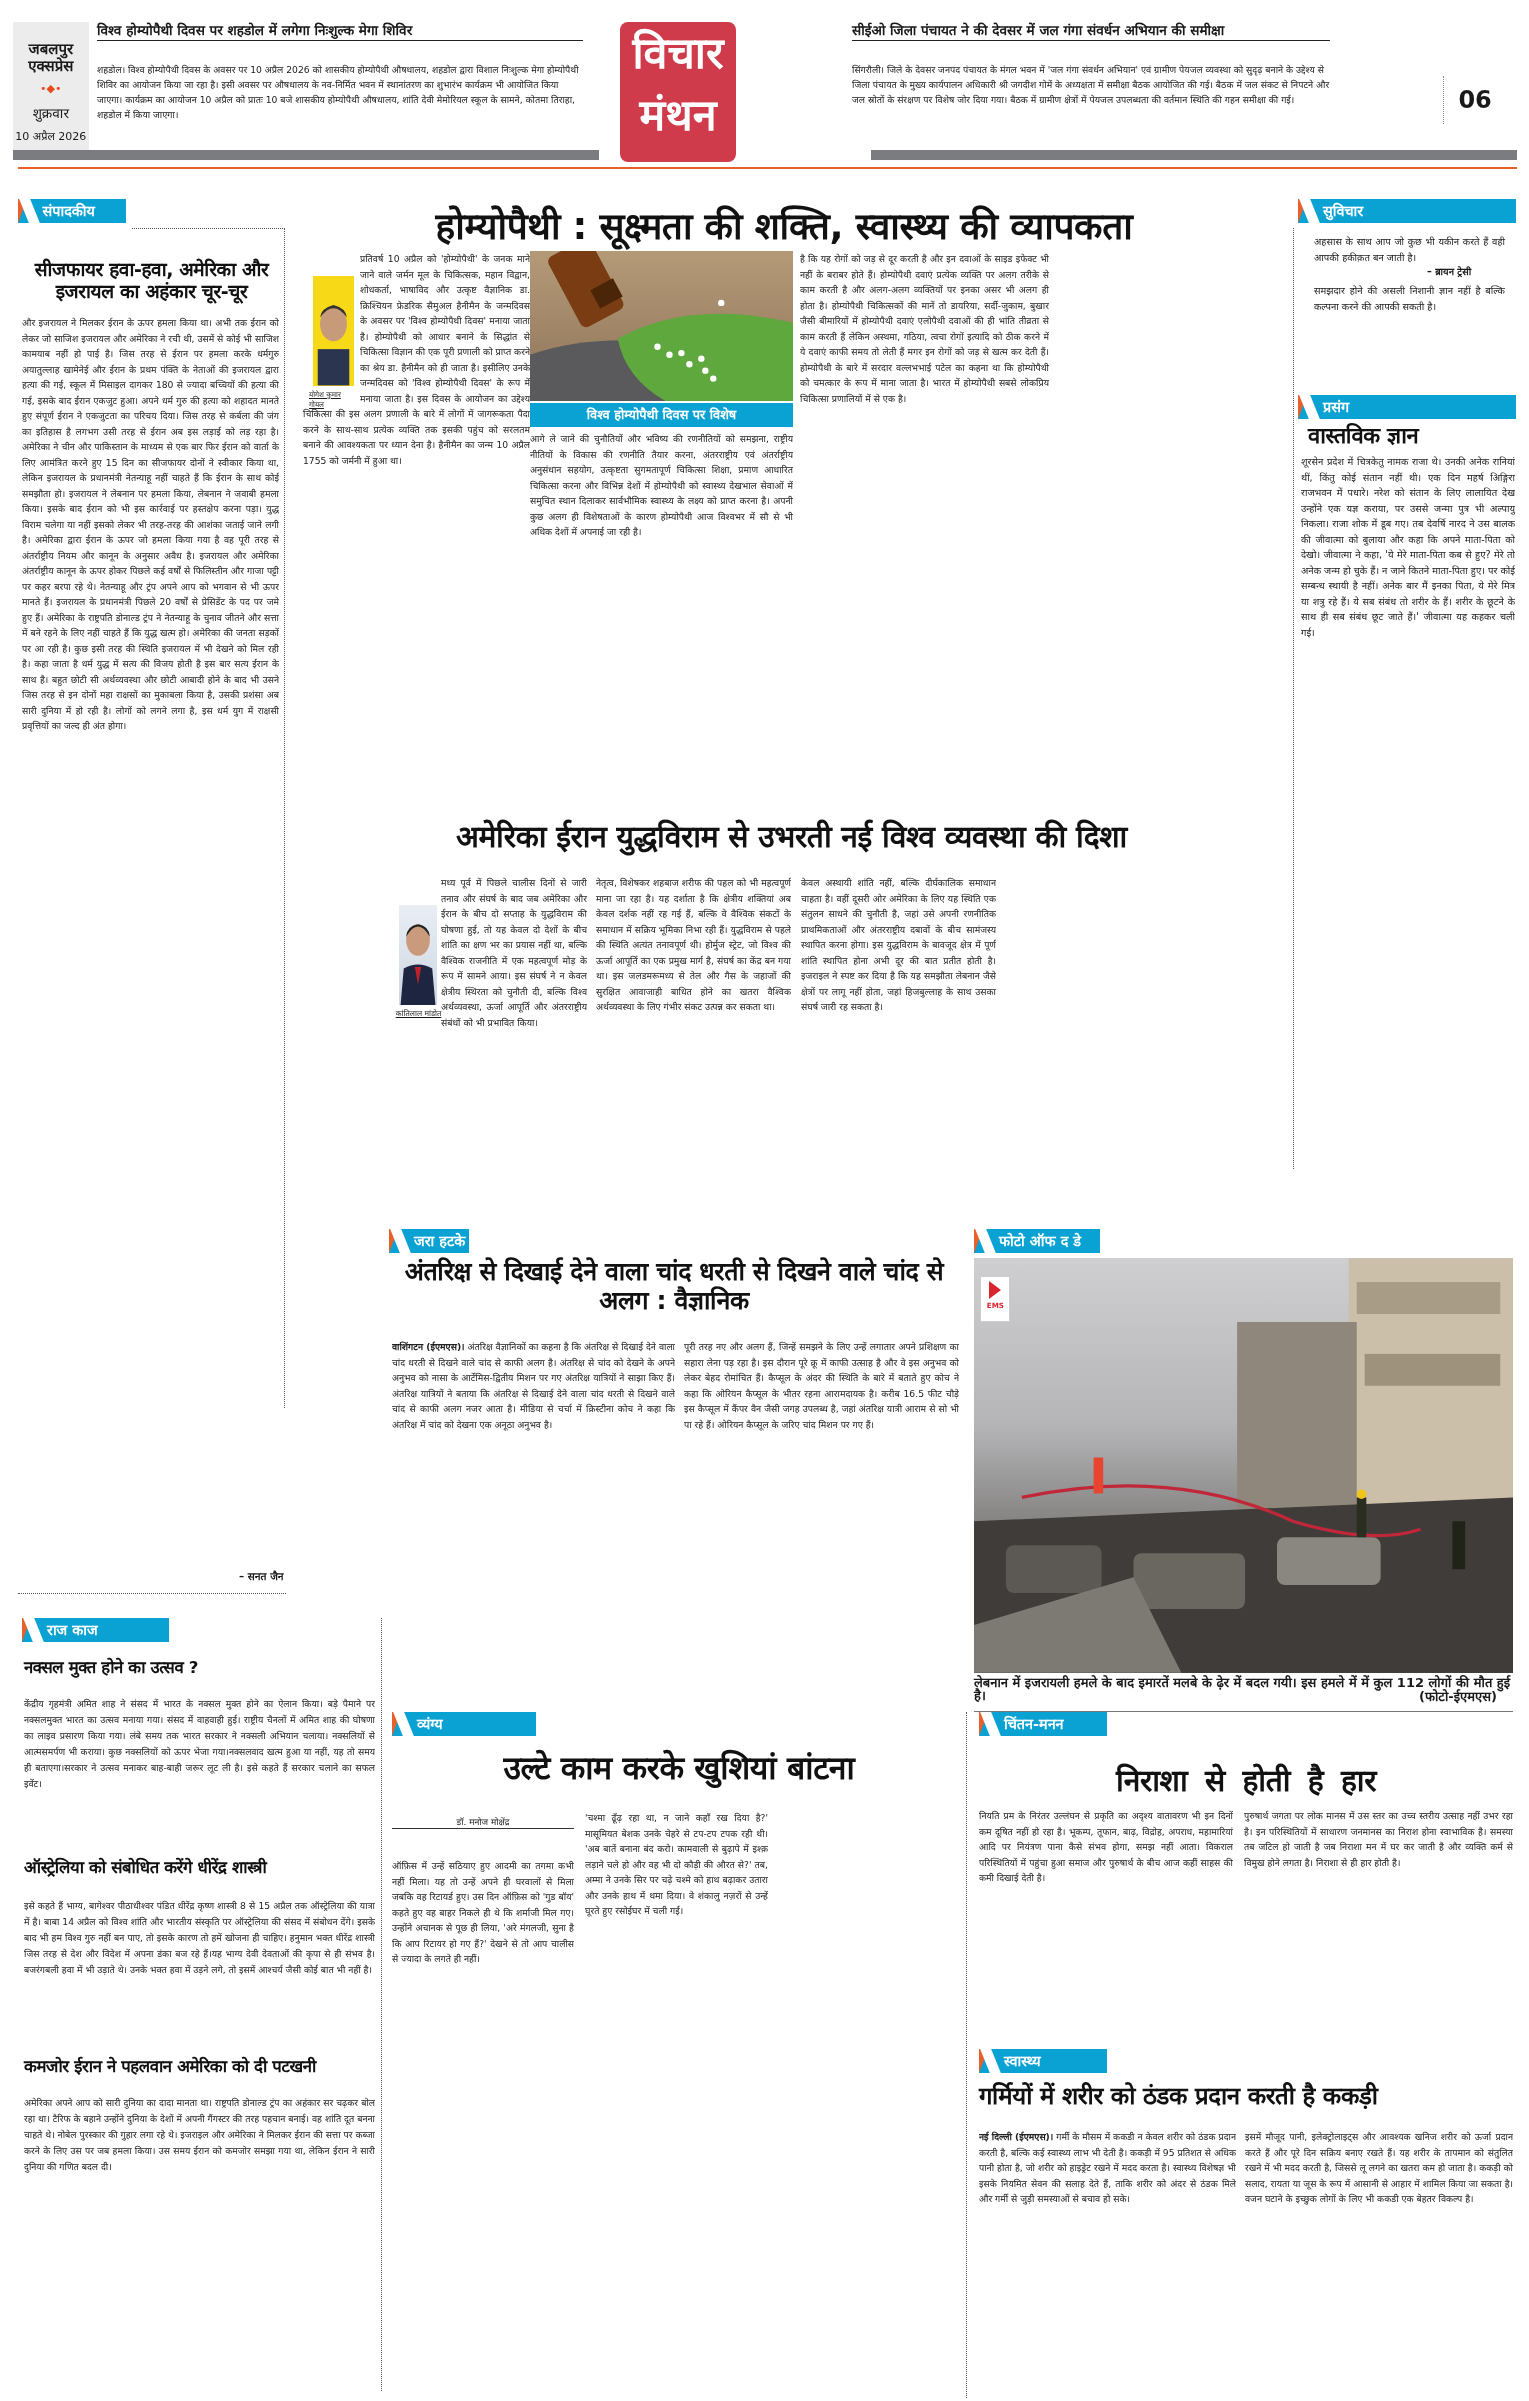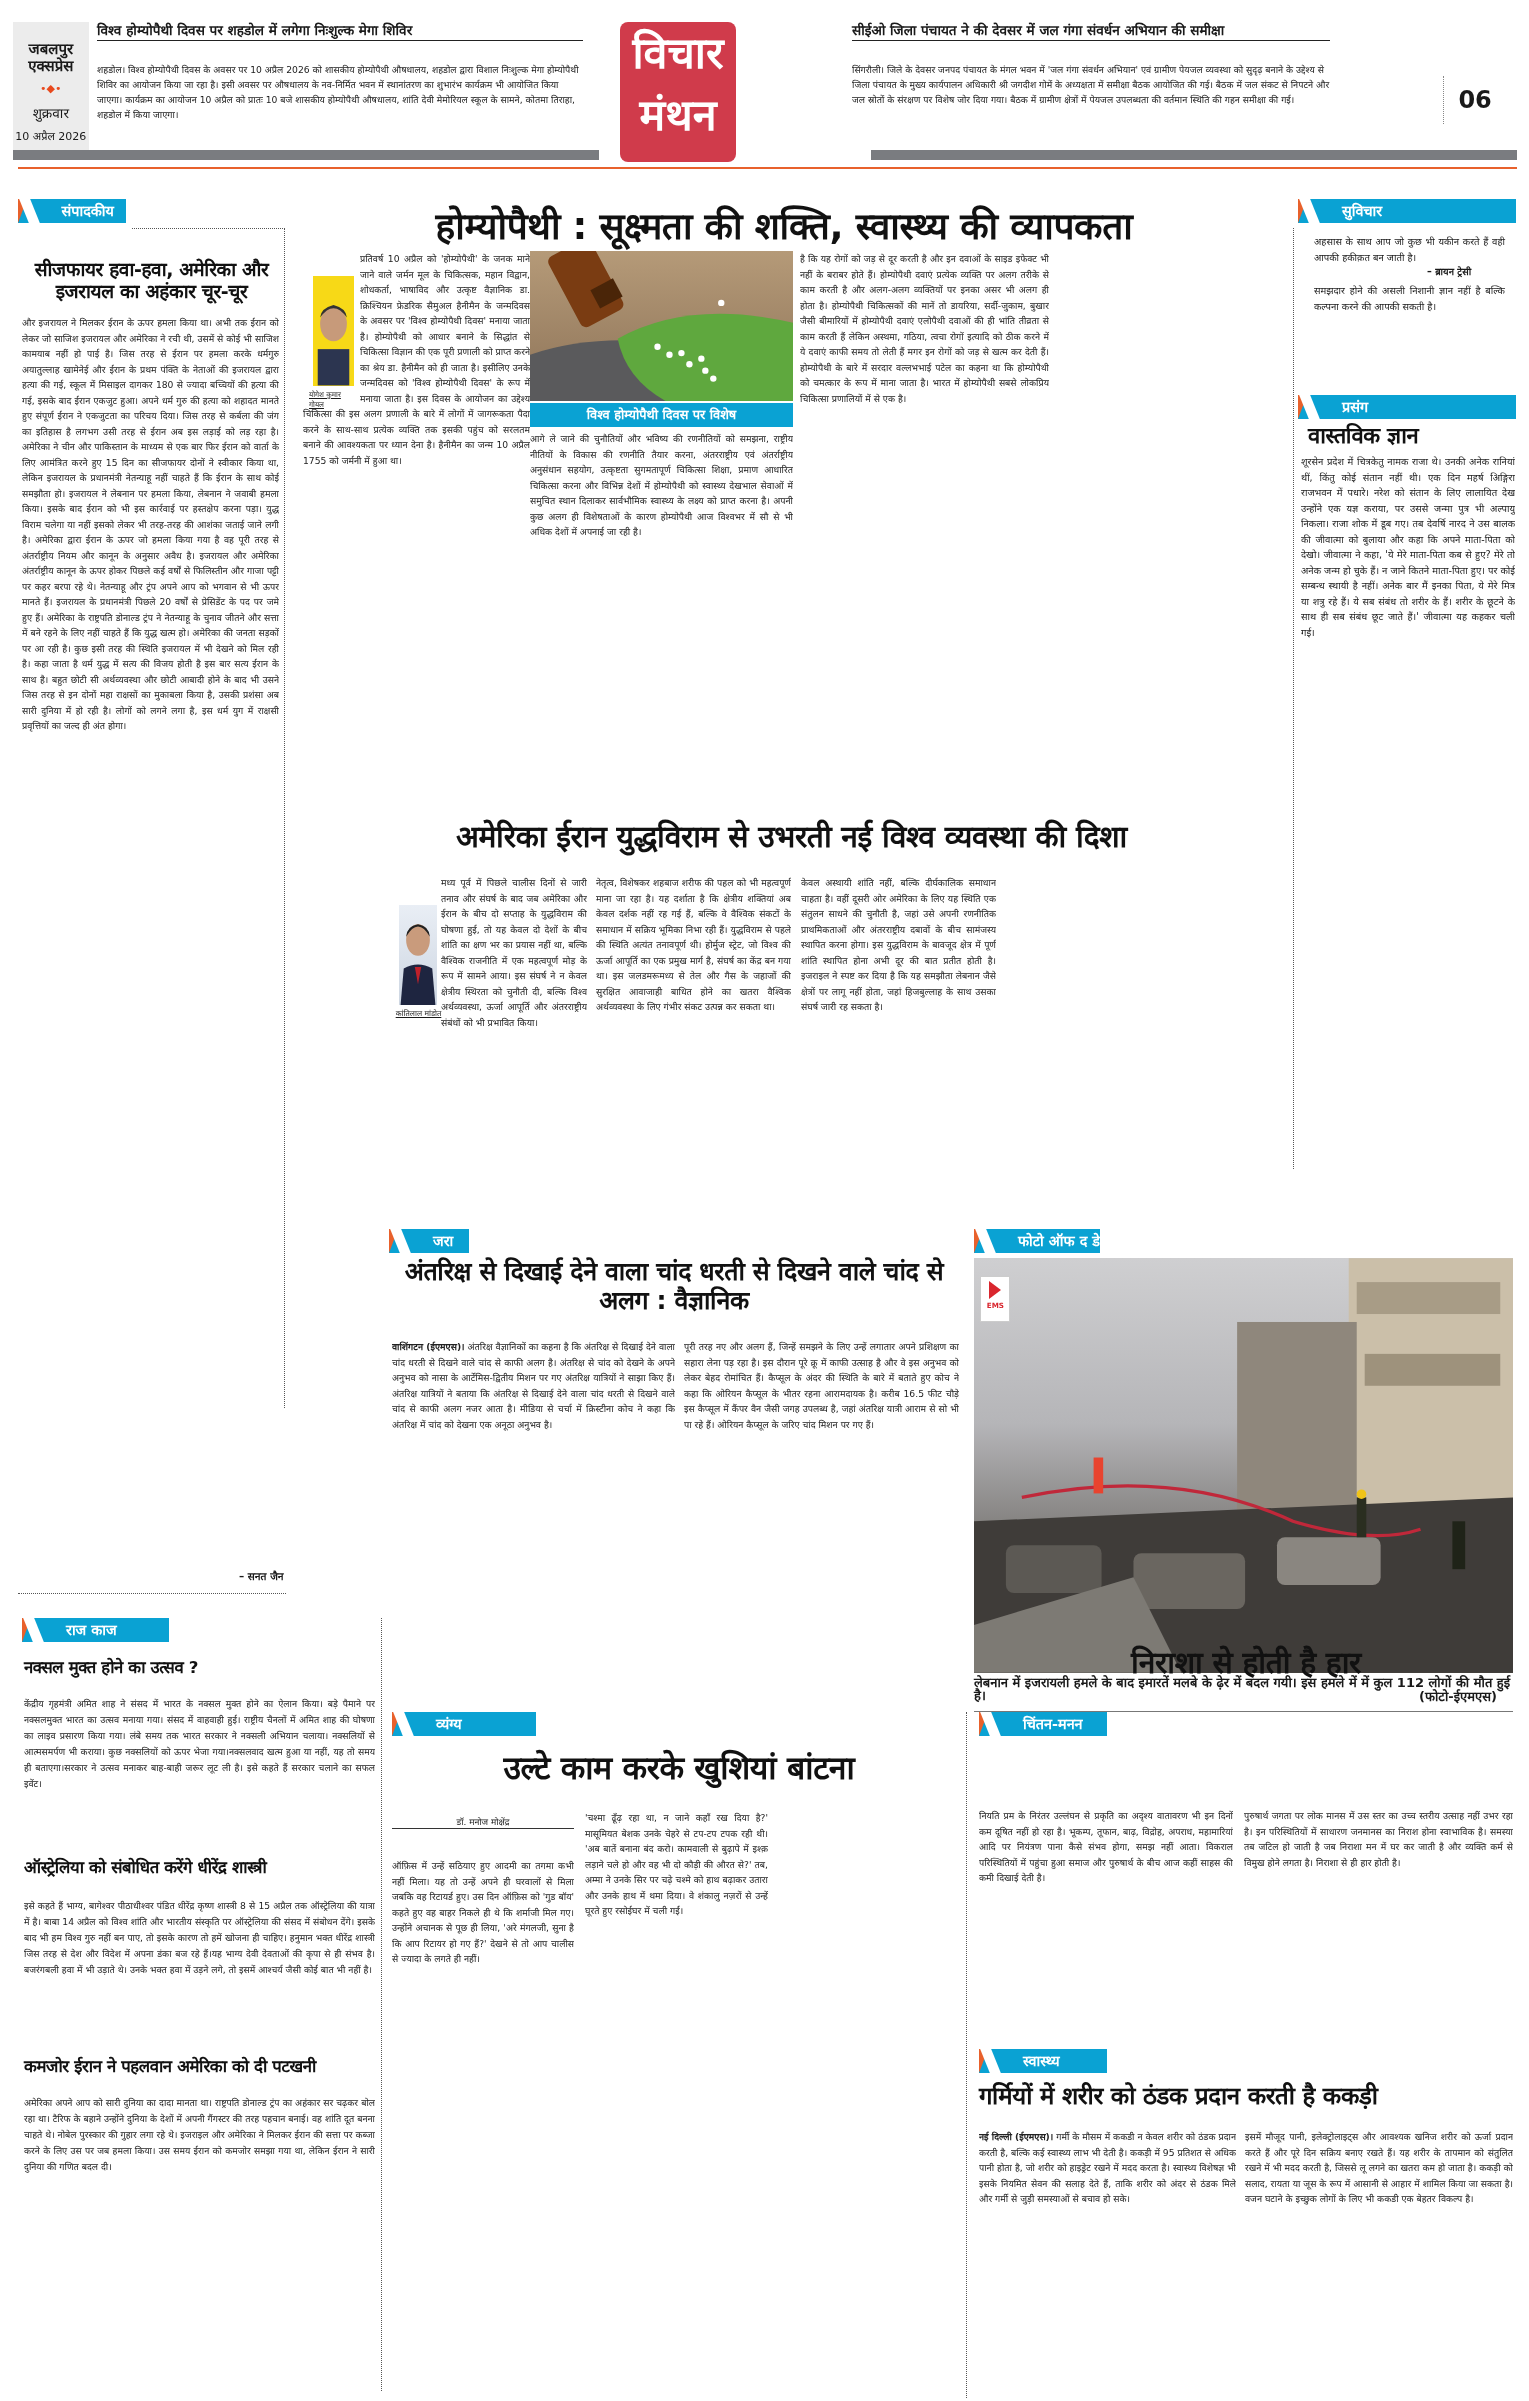--- a/index.html
+++ b/index.html
@@ -13,21 +13,21 @@
 .mast-date .day{font-size:13.6px}
 .mast-date .dt{font-size:11px;margin-top:6.4px}
 .brief{font-size:9.2px;line-height:15px}
 .brief h3{font-size:13.6px;font-weight:bold;border-bottom:1.6px solid #222;padding-bottom:1.6px;margin-bottom:21px;line-height:1.2}
 .brief b{font-weight:normal}
 .logo{left:620px;top:22px;width:116px;height:140px;background:#d03b4b;border-radius:8px;color:#fff;text-align:center;font-weight:bold;font-size:43px;line-height:62px;padding-top:0}
 .pagenum{left:1443px;top:76px;font-size:24px;font-weight:bold;border-left:1.6px dotted #888;padding-left:14.4px;height:48px;line-height:48px}
 .graybar{height:9.6px;background:#7a7c80}
 .orangeline{left:17.5px;top:167px;width:1499px;height:2.4px;background:#e8612c}
 
-.tag{height:24px;background:#0aa2d3;color:#fff;font-weight:bold;font-size:14.4px;line-height:24px;padding-left:44px;position:absolute;overflow:hidden}
+.tag{height:24px;background:#0aa2d3;color:#fff;font-weight:bold;font-size:14.4px;line-height:24px;padding-left:25px;position:absolute;overflow:hidden}
 .tag::before{content:"";position:absolute;left:0;top:0;width:0;height:0;border-top:24px solid #e8612c;border-right:9.6px solid transparent}
 .tag::after{content:"";position:absolute;left:6.4px;top:0;width:11px;height:24px;background:#fff;transform:skewX(22deg)}
 .hl{font-weight:bold;color:#111;line-height:1.15;letter-spacing:-0.4px}
 .body{font-size:9.2px;line-height:15.5px;text-align:justify;color:#222;overflow:hidden}
 .vdots{border-left:1.6px dotted #555}
 .hdots{border-top:1.6px dotted #555}
 .byline{font-size:8.8px;border-bottom:0.8px solid #333;text-align:center;padding-top:1.6px}
 .caption{font-size:13px;font-weight:bold;line-height:12.8px}
 </style>
 </head>
@@ -175,21 +175,21 @@
 <div class="abs vdots" style="left:381px;top:1618px;height:773px;"></div>
 
 <div class="tag" style="left:392px;top:1712px;width:144px;">व्यंग्य</div>
 <div class="abs hl" style="left:392px;top:1750px;width:574px;font-size:32px;text-align:center;">उल्टे काम करके खुशियां बांटना</div>
 <div class="abs byline" style="left:392px;top:1814px;width:182px;">डॉ. मनोज मोक्षेंद्र</div>
 <div class="abs body" style="left:392px;top:1858px;width:182px;height:534px;">ऑफ़िस में उन्हें सठियाए हुए आदमी का तगमा कभी नहीं मिला। यह तो उन्हें अपने ही घरवालों से मिला जबकि वह रिटायर्ड हुए। उस दिन ऑफ़िस को 'गुड बॉय' कहते हुए वह बाहर निकले ही थे कि शर्माजी मिल गए। उन्होंने अचानक से पूछ ही लिया, 'अरे मंगलजी, सुना है कि आप रिटायर हो गए हैं?' देखने से तो आप चालीस से ज्यादा के लगते ही नहीं।</div>
 <div class="abs body" style="left:585px;top:1810px;width:183px;height:582px;">'चश्मा ढूँढ़ रहा था, न जाने कहाँ रख दिया है?' मासूमियत बेशक उनके चेहरे से टप-टप टपक रही थी। 'अब बातें बनाना बंद करो। कामवाली से बुढ़ापे में इश्क़ लड़ाने चले हो और वह भी दो कौड़ी की औरत से?' तब, अम्मा ने उनके सिर पर चढ़े चश्मे को हाथ बढ़ाकर उतारा और उनके हाथ में थमा दिया। वे शंकालु नज़रों से उन्हें घूरते हुए रसोईघर में चली गईं।</div>
 <div class="abs vdots" style="left:966px;top:1712px;height:686px;"></div>
 
 <div class="tag" style="left:979px;top:1712px;width:128px;">चिंतन-मनन</div>
-<div class="abs hl" style="left:979px;top:1646px;width:534px;font-size:30px;text-align:center;">निराशा से होती है हार</div>
+<div class="abs hl" style="left:979px;top:1766px;width:534px;font-size:30px;text-align:center;font-family:Liberation Mono, monospace;">निराशा से होती है हार</div>
 <div class="abs body" style="left:979px;top:1808px;width:254px;height:231px;">नियति प्रम के निरंतर उल्लंघन से प्रकृति का अदृश्य वातावरण भी इन दिनों कम दूषित नहीं हो रहा है। भूकम्प, तूफान, बाढ़, विद्रोह, अपराध, महामारियां आदि पर नियंत्रण पाना कैसे संभव होगा, समझ नहीं आता। विकराल परिस्थितियों में पहुंचा हुआ समाज और पुरुषार्थ के बीच आज कहीं साहस की कमी दिखाई देती है।</div>
 <div class="abs body" style="left:1244px;top:1808px;width:269px;height:231px;">पुरुषार्थ जगता पर लोक मानस में उस स्तर का उच्च स्तरीय उत्साह नहीं उभर रहा है। इन परिस्थितियों में साधारण जनमानस का निराश होना स्वाभाविक है। समस्या तब जटिल हो जाती है जब निराशा मन में घर कर जाती है और व्यक्ति कर्म से विमुख होने लगता है। निराशा से ही हार होती है।</div>
 
 <div class="tag" style="left:979px;top:2049px;width:128px;">स्वास्थ्य</div>
 <div class="abs hl" style="left:979px;top:2083px;width:534px;font-size:24px;white-space:nowrap;">गर्मियों में शरीर को ठंडक प्रदान करती है ककड़ी</div>
 <div class="abs body" style="left:979px;top:2129px;width:257px;height:263px;">
   <b>नई दिल्ली (ईएमएस)।</b> <span>गर्मी के मौसम में ककडी न केवल शरीर को ठंडक प्रदान करती है, बल्कि कई स्वास्थ्य लाभ भी देती है। ककड़ी में 95 प्रतिशत से अधिक पानी होता है, जो शरीर को हाइड्रेट रखने में मदद करता है। स्वास्थ्य विशेषज्ञ भी इसके नियमित सेवन की सलाह देते हैं, ताकि शरीर को अंदर से ठंडक मिले और गर्मी से जुड़ी समस्याओं से बचाव हो सके।</span>
 </div>
 <div class="abs body" style="left:1245px;top:2129px;width:268px;height:263px;">इसमें मौजूद पानी, इलेक्ट्रोलाइट्स और आवश्यक खनिज शरीर को ऊर्जा प्रदान करते हैं और पूरे दिन सक्रिय बनाए रखते हैं। यह शरीर के तापमान को संतुलित रखने में भी मदद करती है, जिससे लू लगने का खतरा कम हो जाता है। ककड़ी को सलाद, रायता या जूस के रूप में आसानी से आहार में शामिल किया जा सकता है। वजन घटाने के इच्छुक लोगों के लिए भी ककडी एक बेहतर विकल्प है।</div>
 

